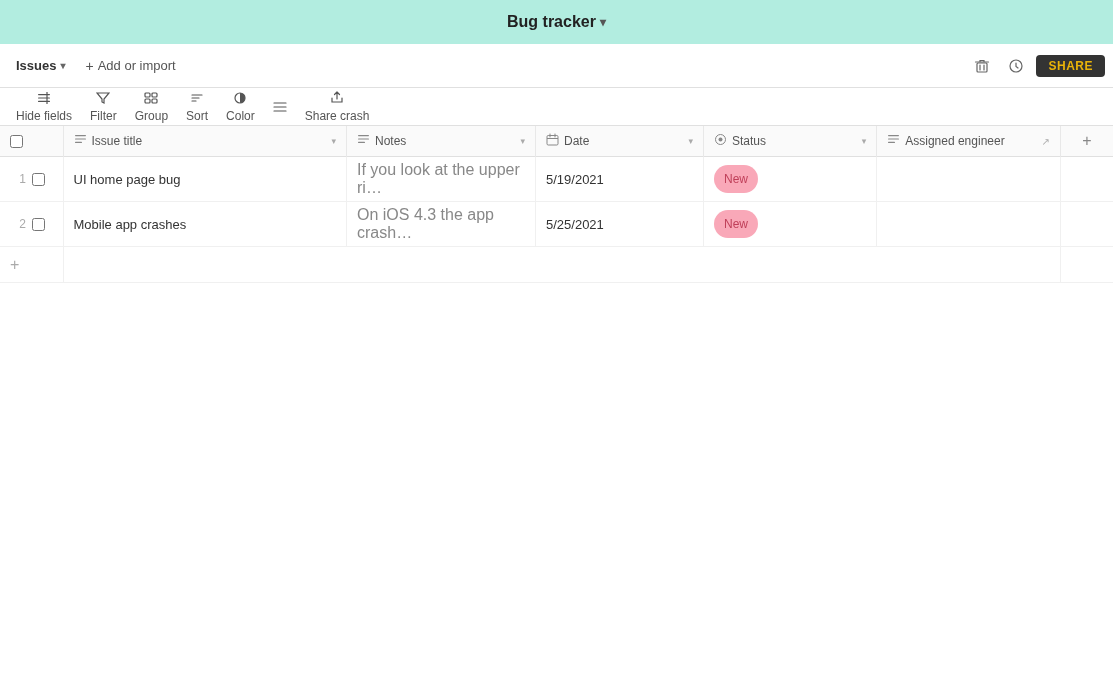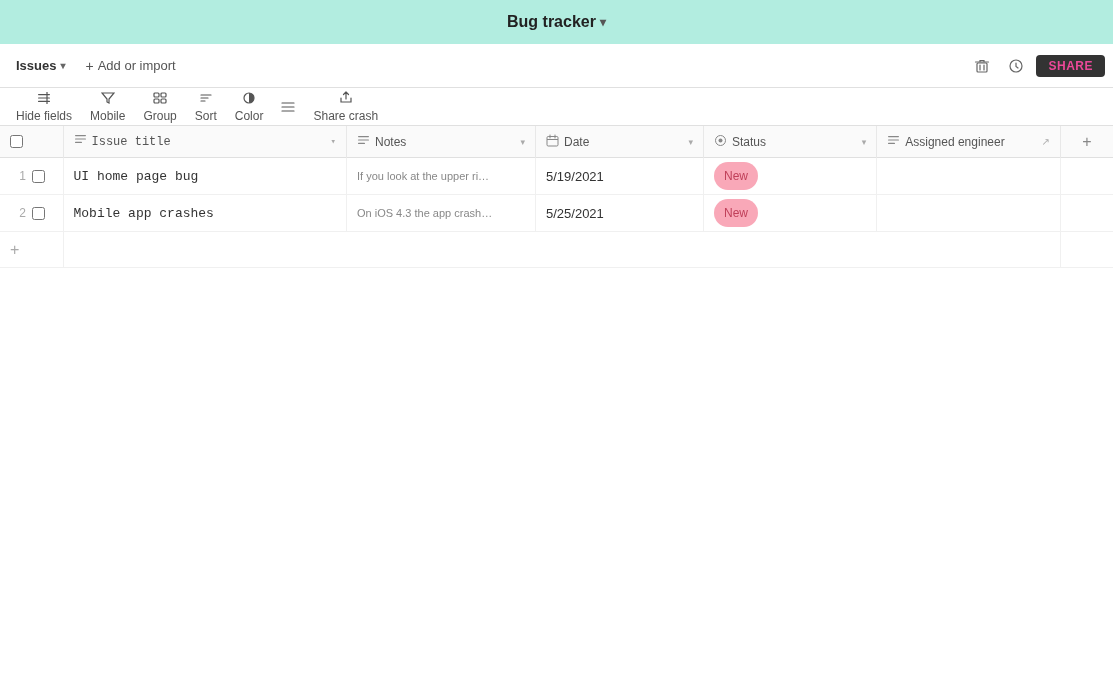--- a/index.html
+++ b/index.html
@@ -75,21 +75,21 @@
       display: flex;
       align-items: center;
       justify-content: center;
       cursor: pointer;
       border-radius: 4px;
       color: #555;
       font-size: 14px;
     }
     .share-btn {
       background: #333;
-      color: #ec4899;
+      color: #eab308;
       font-size: 12px;
       font-weight: 700;
       padding: 4px 12px;
       border-radius: 4px;
       cursor: pointer;
       letter-spacing: 0.5px;
     }
 
     
     .view-toolbar {
@@ -141,21 +141,21 @@
     .th-inner {
       display: flex;
       align-items: center;
       gap: 5px;
       padding: 7px 10px;
     }
     .th-icon { font-size: 13px; color: #888; }
 
     
     .col-check { width: 60px; min-width: 60px; }
-    .col-issue { width: 270px; min-width: 200px; font-family: Liberation Mono, monospace; }
+    .col-issue { width: 270px; min-width: 200px; }
     .col-notes { width: 180px; min-width: 150px; }
     .col-date { width: 160px; min-width: 120px; }
     .col-status { width: 165px; min-width: 120px; }
     .col-engineer { width: 175px; min-width: 140px; }
     .col-add { width: 50px; min-width: 40px; }
 
     tbody tr {
       border-bottom: 1px solid #f0f0f0;
       background: #fff;
     }
@@ -168,21 +168,21 @@
     td:last-child { border-right: none; }
     .td-inner {
       display: flex;
       align-items: center;
       padding: 4px 10px;
       height: 100%;
       gap: 6px;
     }
     .row-num { color: #aaa; font-size: 12px; min-width: 16px; text-align: right; }
     .cell-text { font-size: 13px; color: #333; }
-    .cell-text-muted { font-size: 11px; color: #888; }
+    .cell-text-muted { font-size: 16px; color: #888; }
     .status-badge {
       display: inline-flex;
       align-items: center;
       padding: 7px 10px;
       border-radius: 20px;
       font-size: 12px;
       font-weight: 500;
     }
     .status-new {
       background: #f9a8b8;
@@ -253,21 +253,21 @@
       <rect x="1" y="6.4" width="12" height="1.2" rx="0.6" fill="#555"></rect>
       <rect x="1" y="9.8" width="12" height="1.2" rx="0.6" fill="#555"></rect>
       <line x1="10" y1="1" x2="10" y2="13" stroke="#555" stroke-width="1.2"></line>
     </svg>
     <span>Hide fields</span>
   </div>
   <div class="view-btn">
     <svg width="14" height="14" viewBox="0 0 14 14" fill="none">
       <path d="M1 2h12l-5 6v4l-2-1V8L1 2z" stroke="#555" stroke-width="1.2" fill="none"></path>
     </svg>
-    <span>Mobile</span>
+    <span>Filter</span>
   </div>
   <div class="view-btn">
     <svg width="14" height="14" viewBox="0 0 14 14" fill="none">
       <rect x="1" y="2" width="5" height="4" rx="1" stroke="#555" stroke-width="1.2"></rect>
       <rect x="8" y="2" width="5" height="4" rx="1" stroke="#555" stroke-width="1.2"></rect>
       <rect x="1" y="8" width="5" height="4" rx="1" stroke="#555" stroke-width="1.2"></rect>
       <rect x="8" y="8" width="5" height="4" rx="1" stroke="#555" stroke-width="1.2"></rect>
     </svg>
     <span>Group</span>
   </div>

